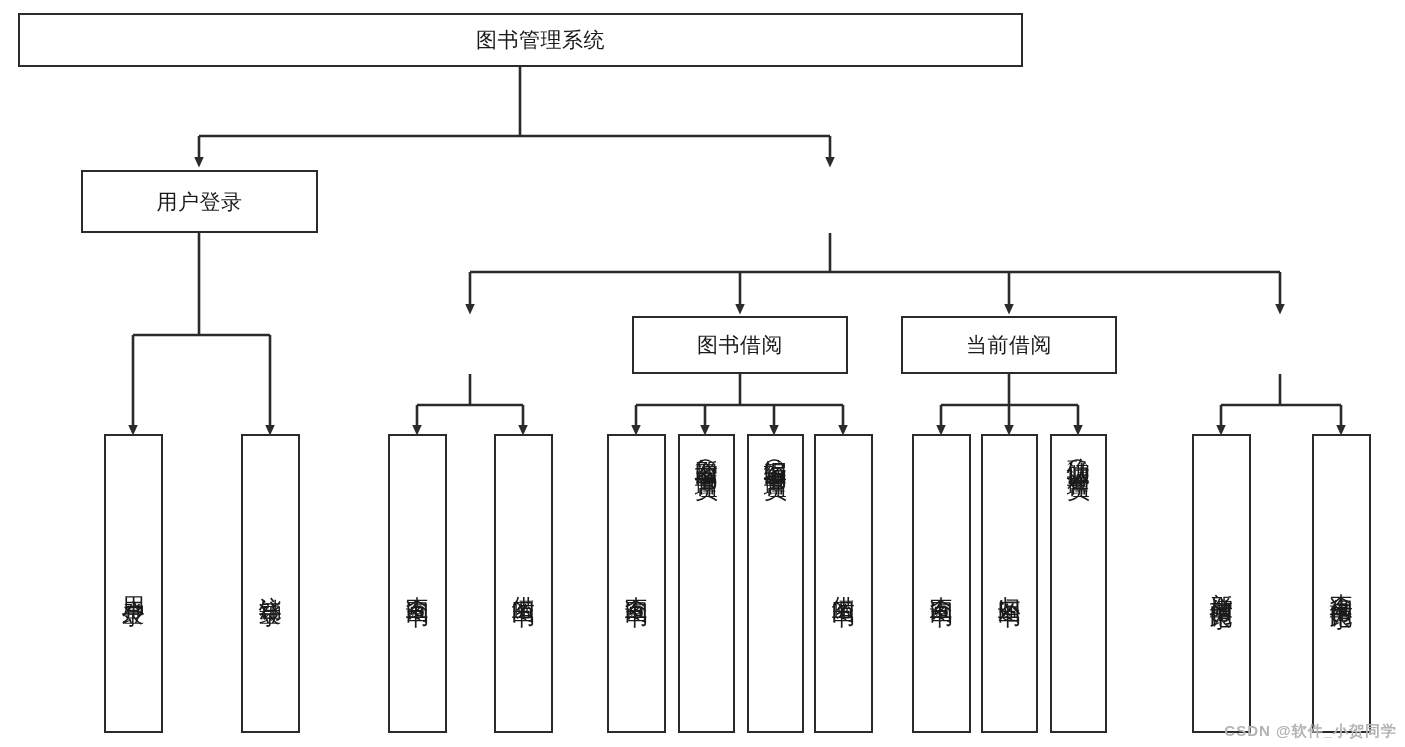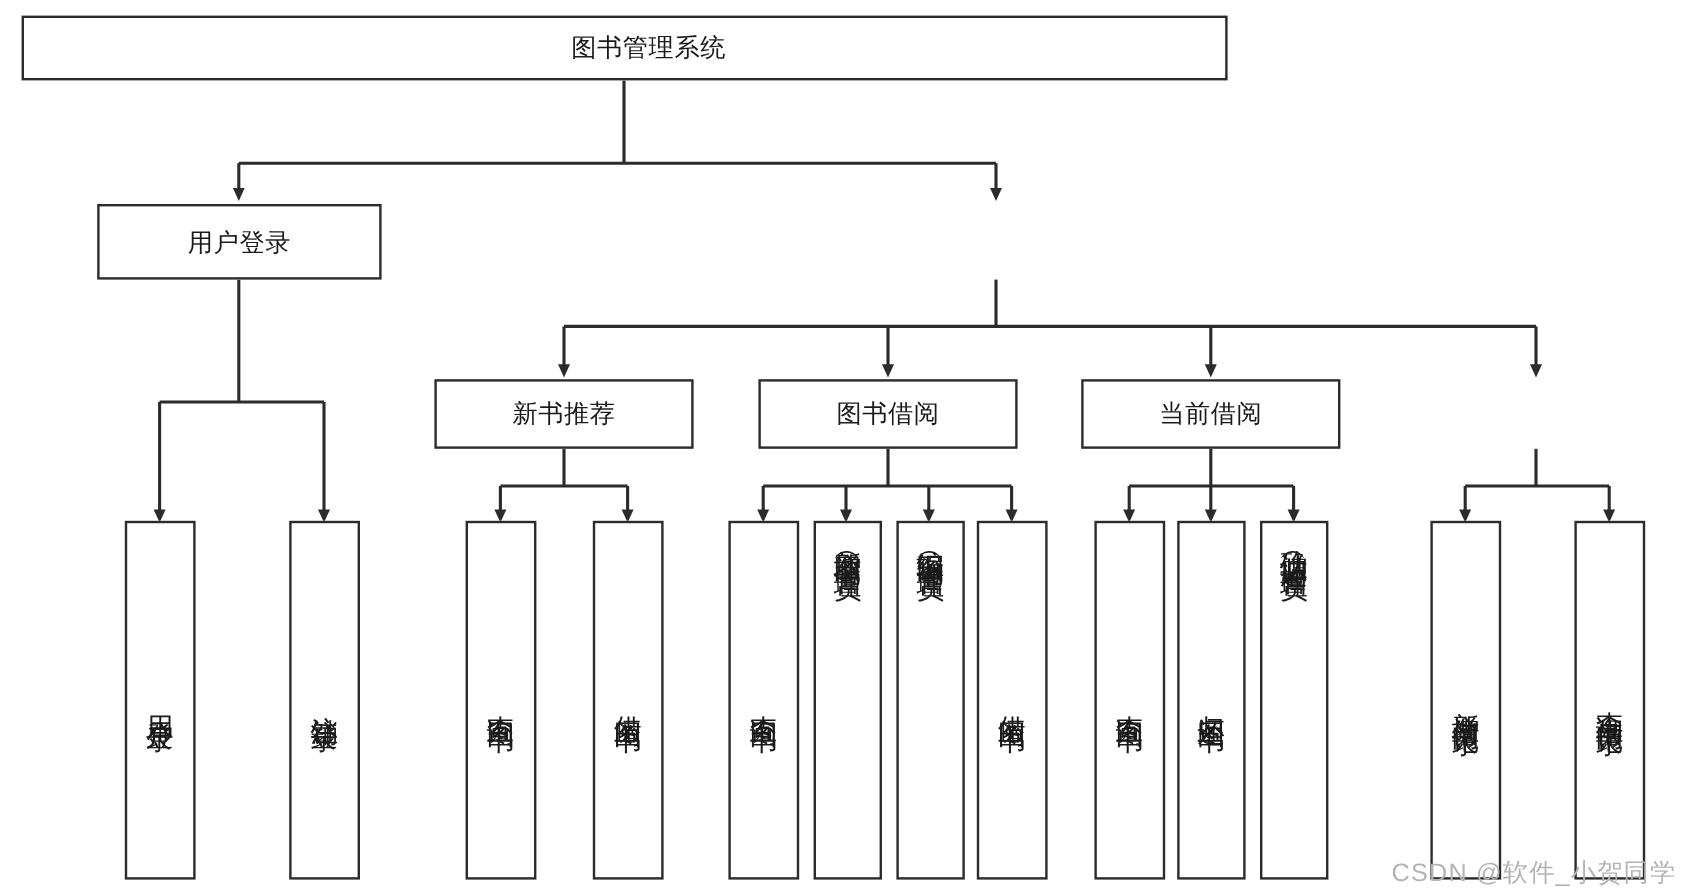--- a/index.html
+++ b/index.html
@@ -48,24 +48,25 @@
   }
   .vwrap.top{align-items:flex-start;padding-top:4px;}
 
   
   #wires{position:absolute;left:0;top:0;width:1405px;height:747px;pointer-events:none;}
 
   
   #watermark{
     position:absolute;
     right:8px;bottom:6px;
-    font-size:21px;
+    font-size:15px;
     color:#b3b3b3;
     letter-spacing:1px;
     white-space:nowrap;
+    font-weight:bold;
   }
 </style>
 </head>
 <body>
 
 <div id="canvas">
 
   <svg id="wires" viewBox="0 0 1405 747" width="1405" height="747" xmlns="http://www.w3.org/2000/svg">
     <defs>
       <marker id="ar" markerWidth="12" markerHeight="12" refX="1.5" refY="5" orient="auto" markerUnits="userSpaceOnUse">
@@ -118,23 +119,20 @@
 
   <div class="node h" style="left:18px;top:13px;width:1005px;height:54px;padding-left:40px;">
     <span>图书管理系统</span>
   </div>
 
   <div class="node h" style="left:81px;top:170px;width:237px;height:63px;">
     <span>用户登录</span>
   </div>
 
 
-  <div class="node h" style="left:362px;top:316px;width:216px;height:58px;">
-    <span>新书推荐</span>
-  </div>
 
   <div class="node h" style="left:901px;top:316px;width:216px;height:58px;">
     <span>当前借阅</span>
   </div>
 
   <div class="node h" style="left:632px;top:316px;width:216px;height:58px;">
     <span>图书借阅</span>
   </div>
 
 

